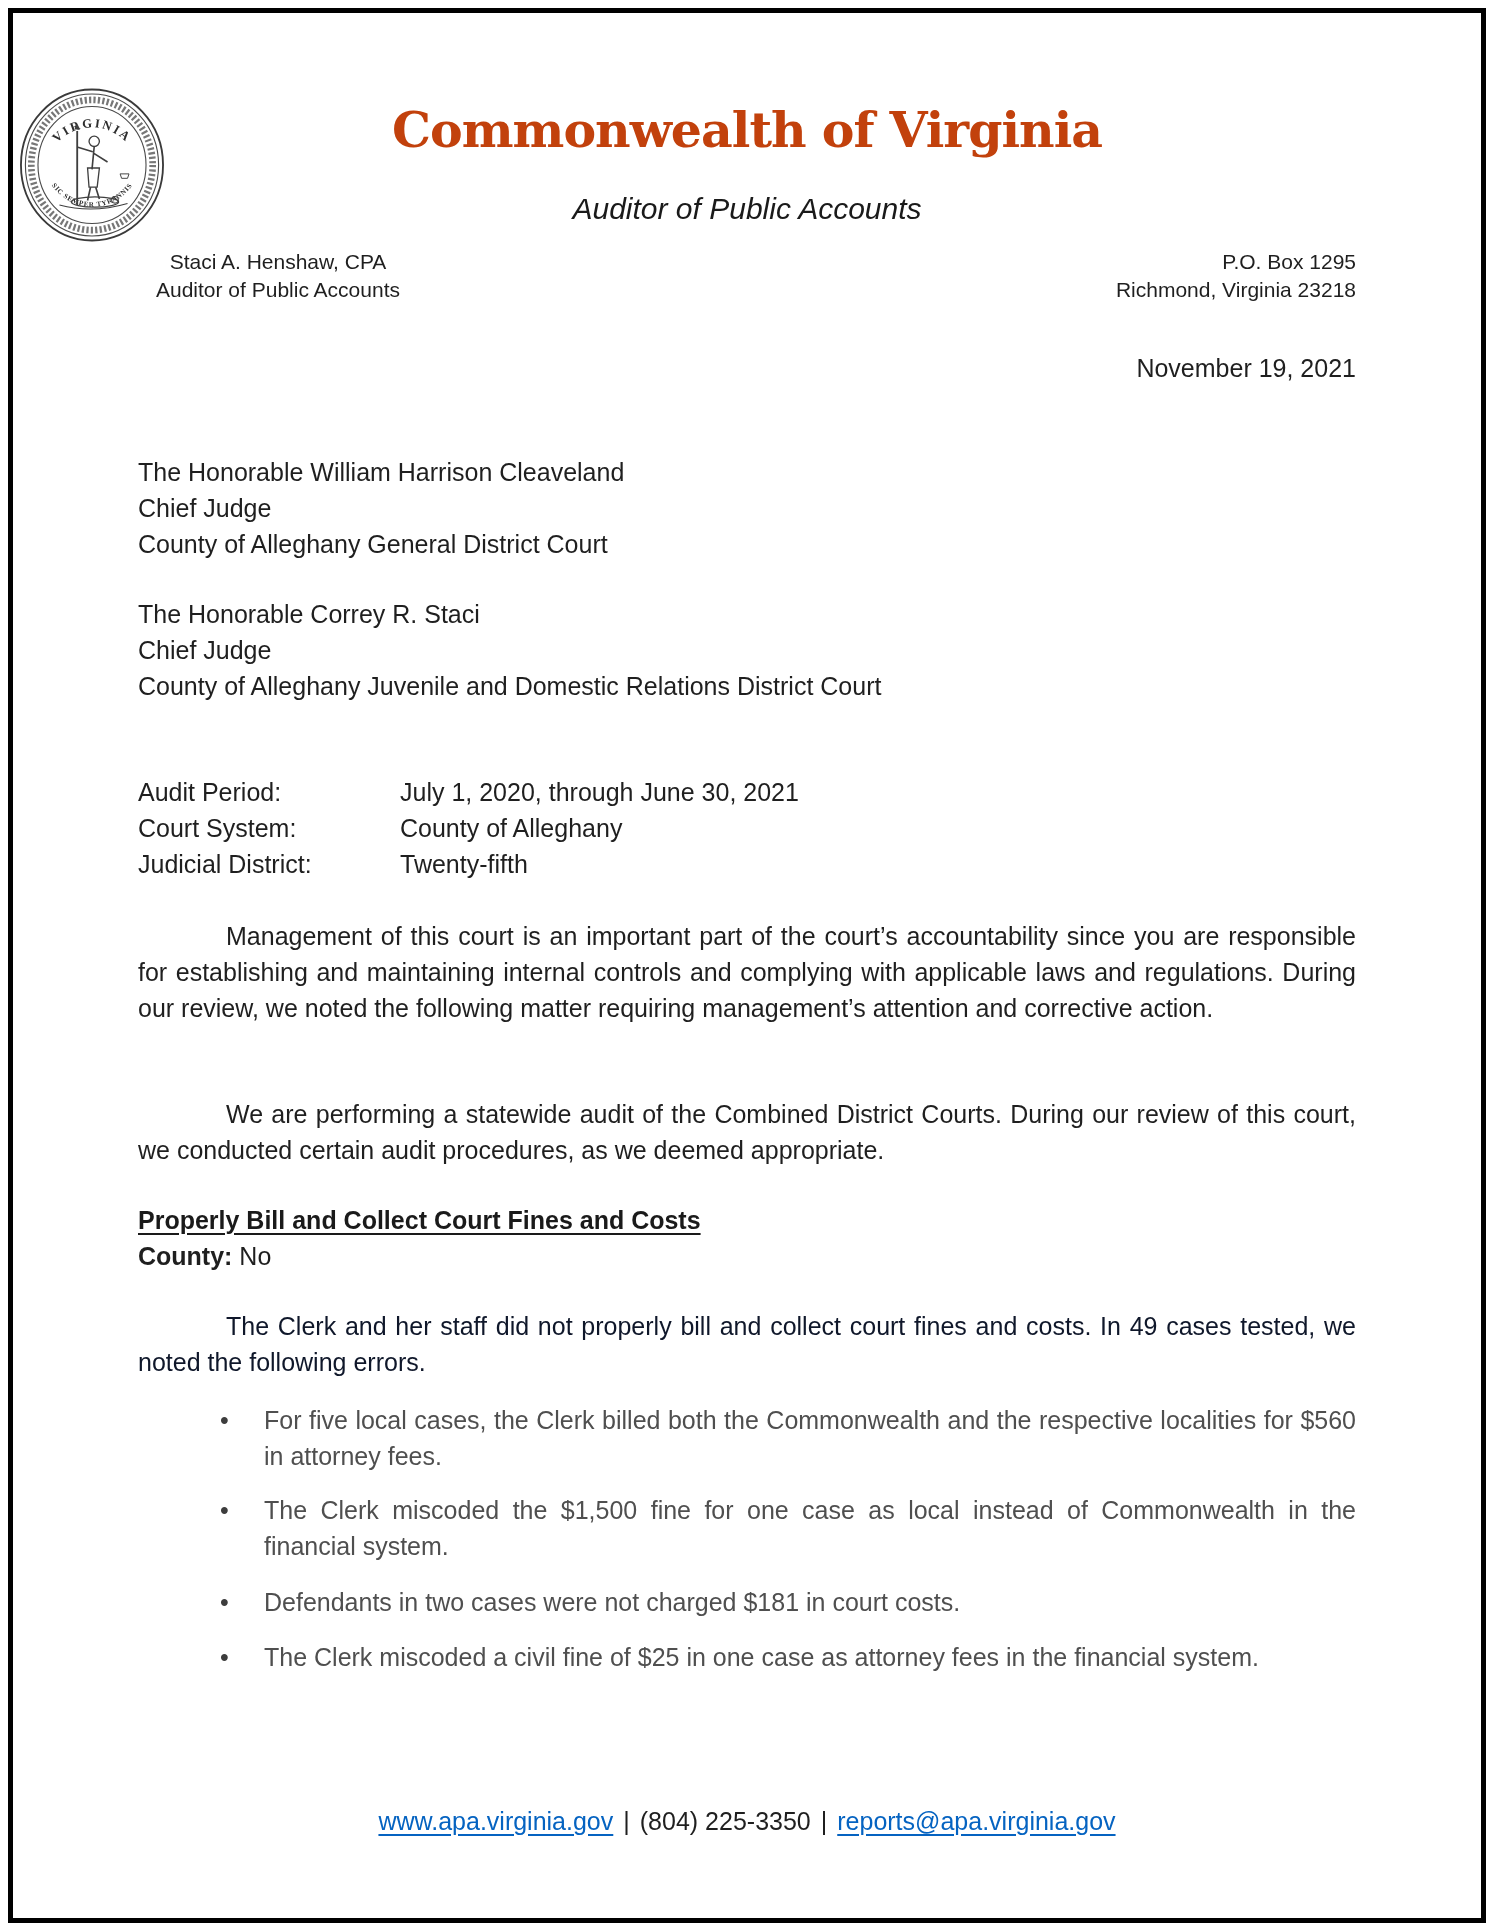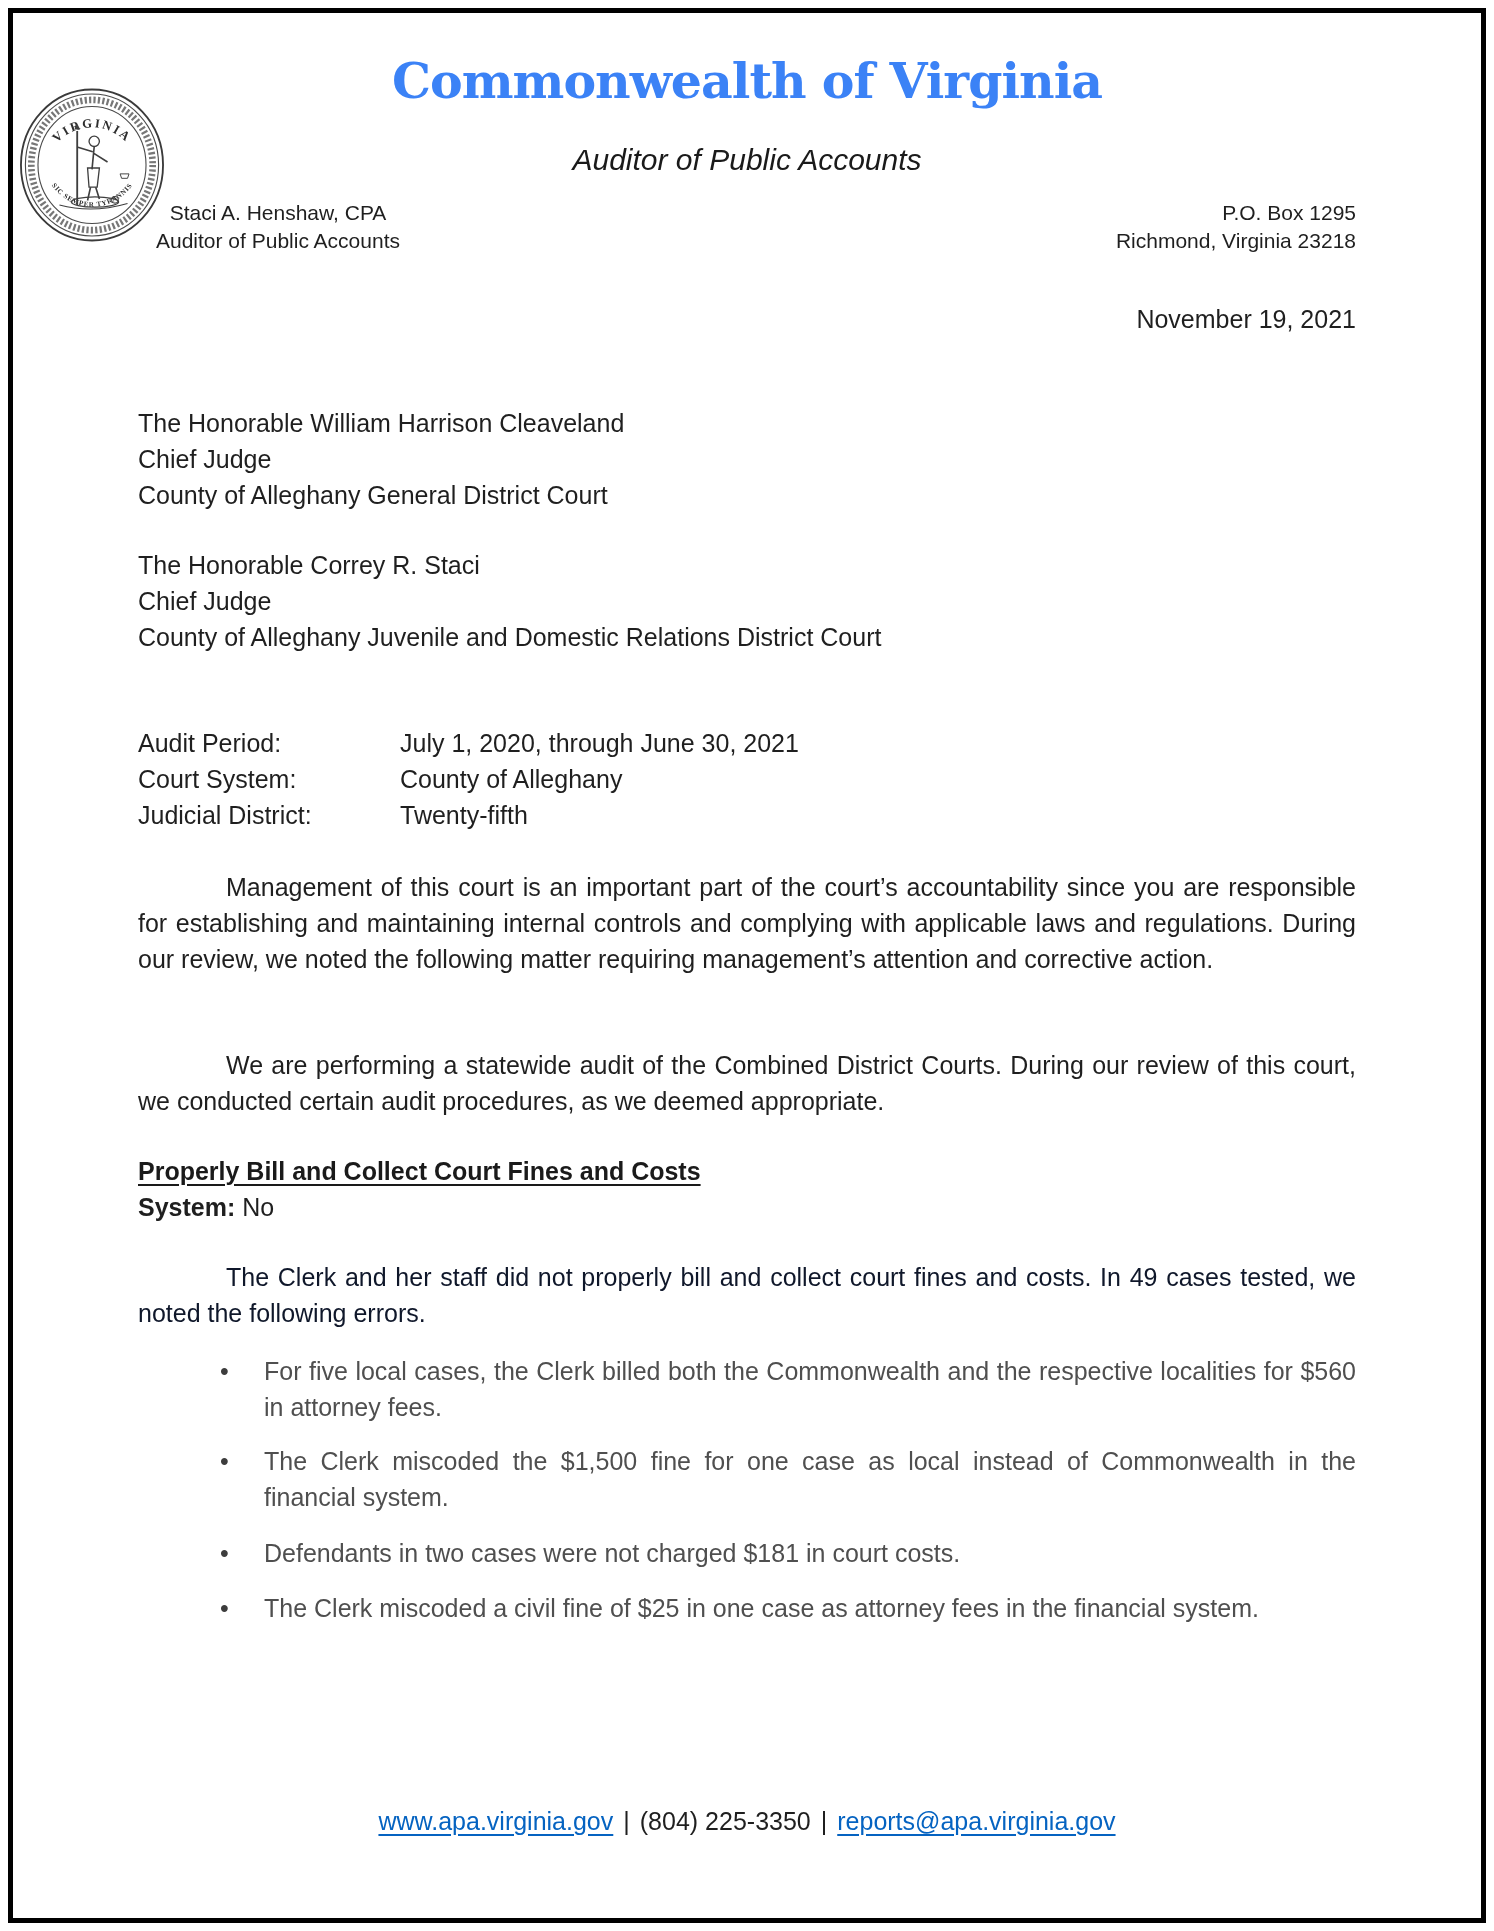--- a/index.html
+++ b/index.html
@@ -31,26 +31,26 @@
   
   .seal {
     position: absolute;
     left: 18px;
     top: 86px;
     width: 148px;
     height: 158px;
   }
   .lh-title {
     text-align: center;
-    margin-top: 53px;
+    margin-top: 102px;
     font-family: "DejaVu Serif", serif;
     font-weight: 700;
     font-size: 49px;
     line-height: 56px;
-    color: #3b82f6;
+    color: #c2410c;
     letter-spacing: -1px;
   }
   .lh-subtitle {
     text-align: center;
     margin-top: 34px;
     font-style: italic;
     font-size: 30px;
     line-height: 34px;
     color: #1a1a1a;
   }
@@ -216,21 +216,21 @@
         <div>Judicial District:</div>
         <div>Twenty-fifth</div>
       </div>
     </div>
 
     <p class="para para-2">Management of this court is an important part of the court’s accountability since you are responsible for establishing and maintaining internal controls and complying with applicable laws and regulations.  During our review, we noted the following matter requiring management’s attention and corrective action.</p>
     <p class="para para-1">We are performing a statewide audit of the Combined District Courts.  During our review of this court, we conducted certain audit procedures, as we deemed appropriate.</p>
 
     <div class="finding-heading">Properly Bill and Collect Court Fines and Costs</div>
     <div class="repeat-line">
-      <span class="bold">System:</span><span> No</span>
+      <span class="bold">County:</span><span> No</span>
     </div>
 
     <p class="para finding-intro">The Clerk and her staff did not properly bill and collect court fines and costs.  In 49 cases tested, we noted the following errors.</p>
 
     <div class="bullet-item bullet-1">
       <span class="marker">•</span>
       <span>For five local cases, the Clerk billed both the Commonwealth and the respective localities for $560 in attorney fees.</span>
     </div>
     <div class="bullet-item bullet-2">
       <span class="marker">•</span>

